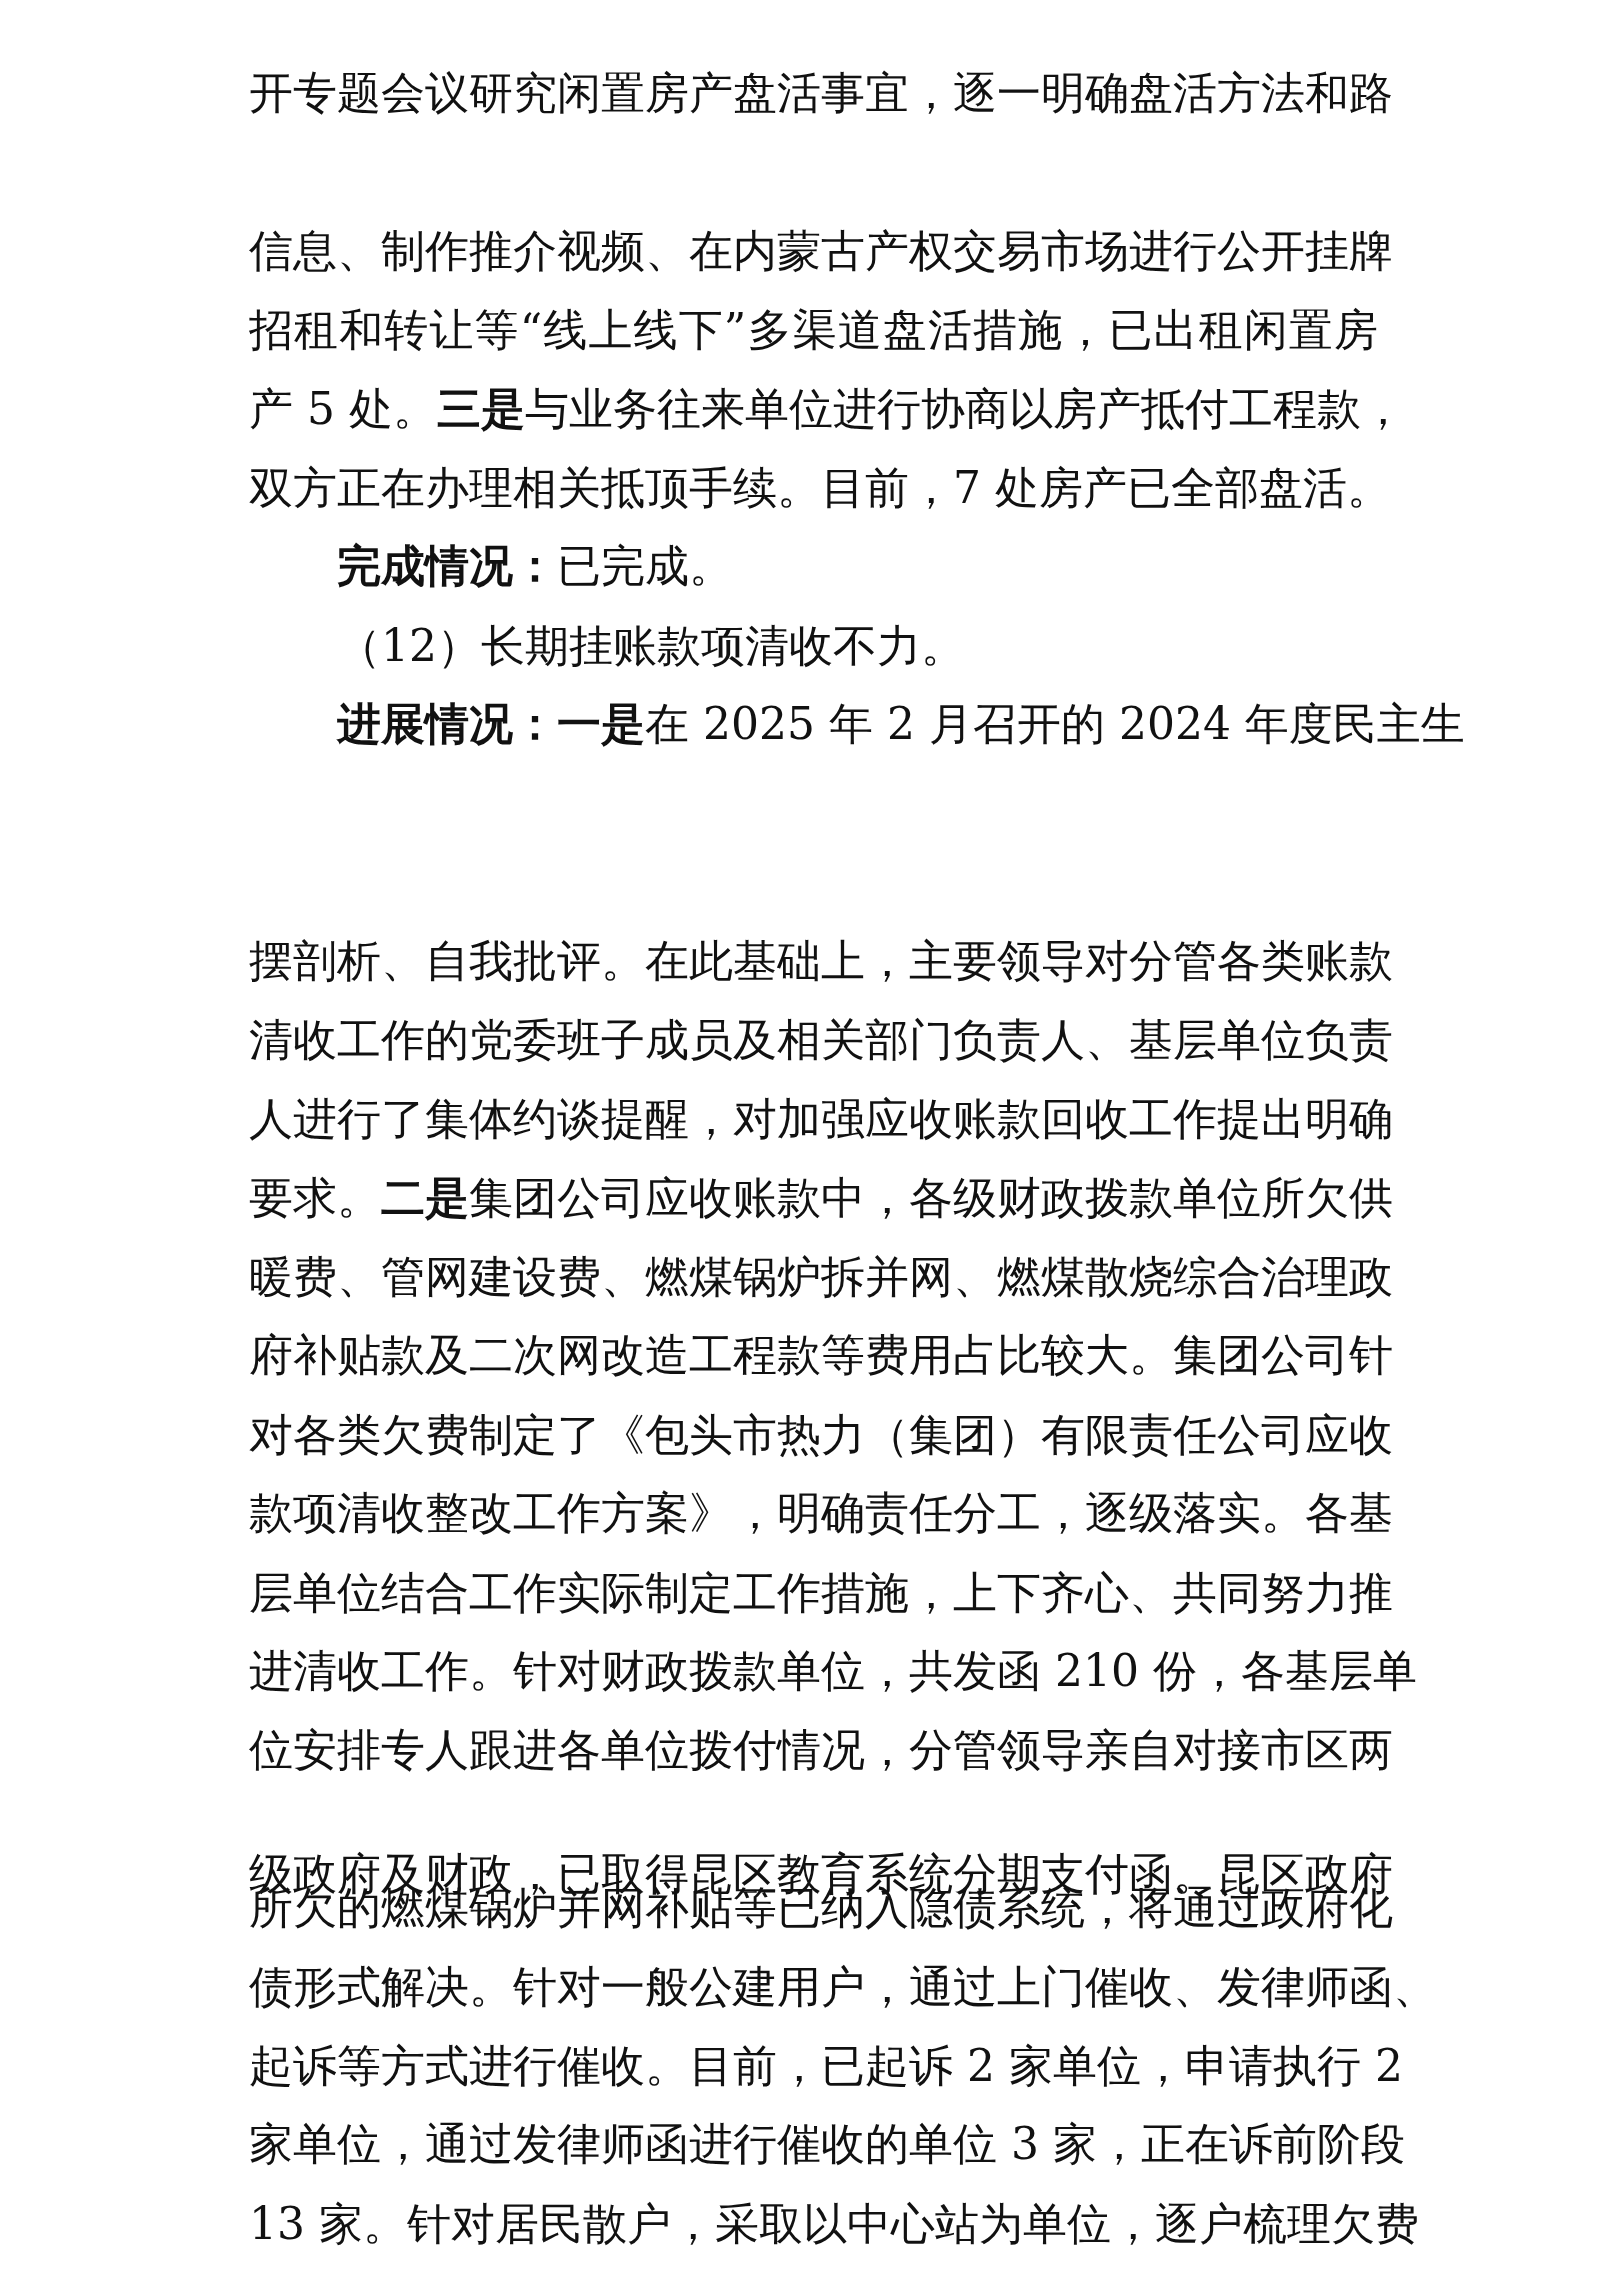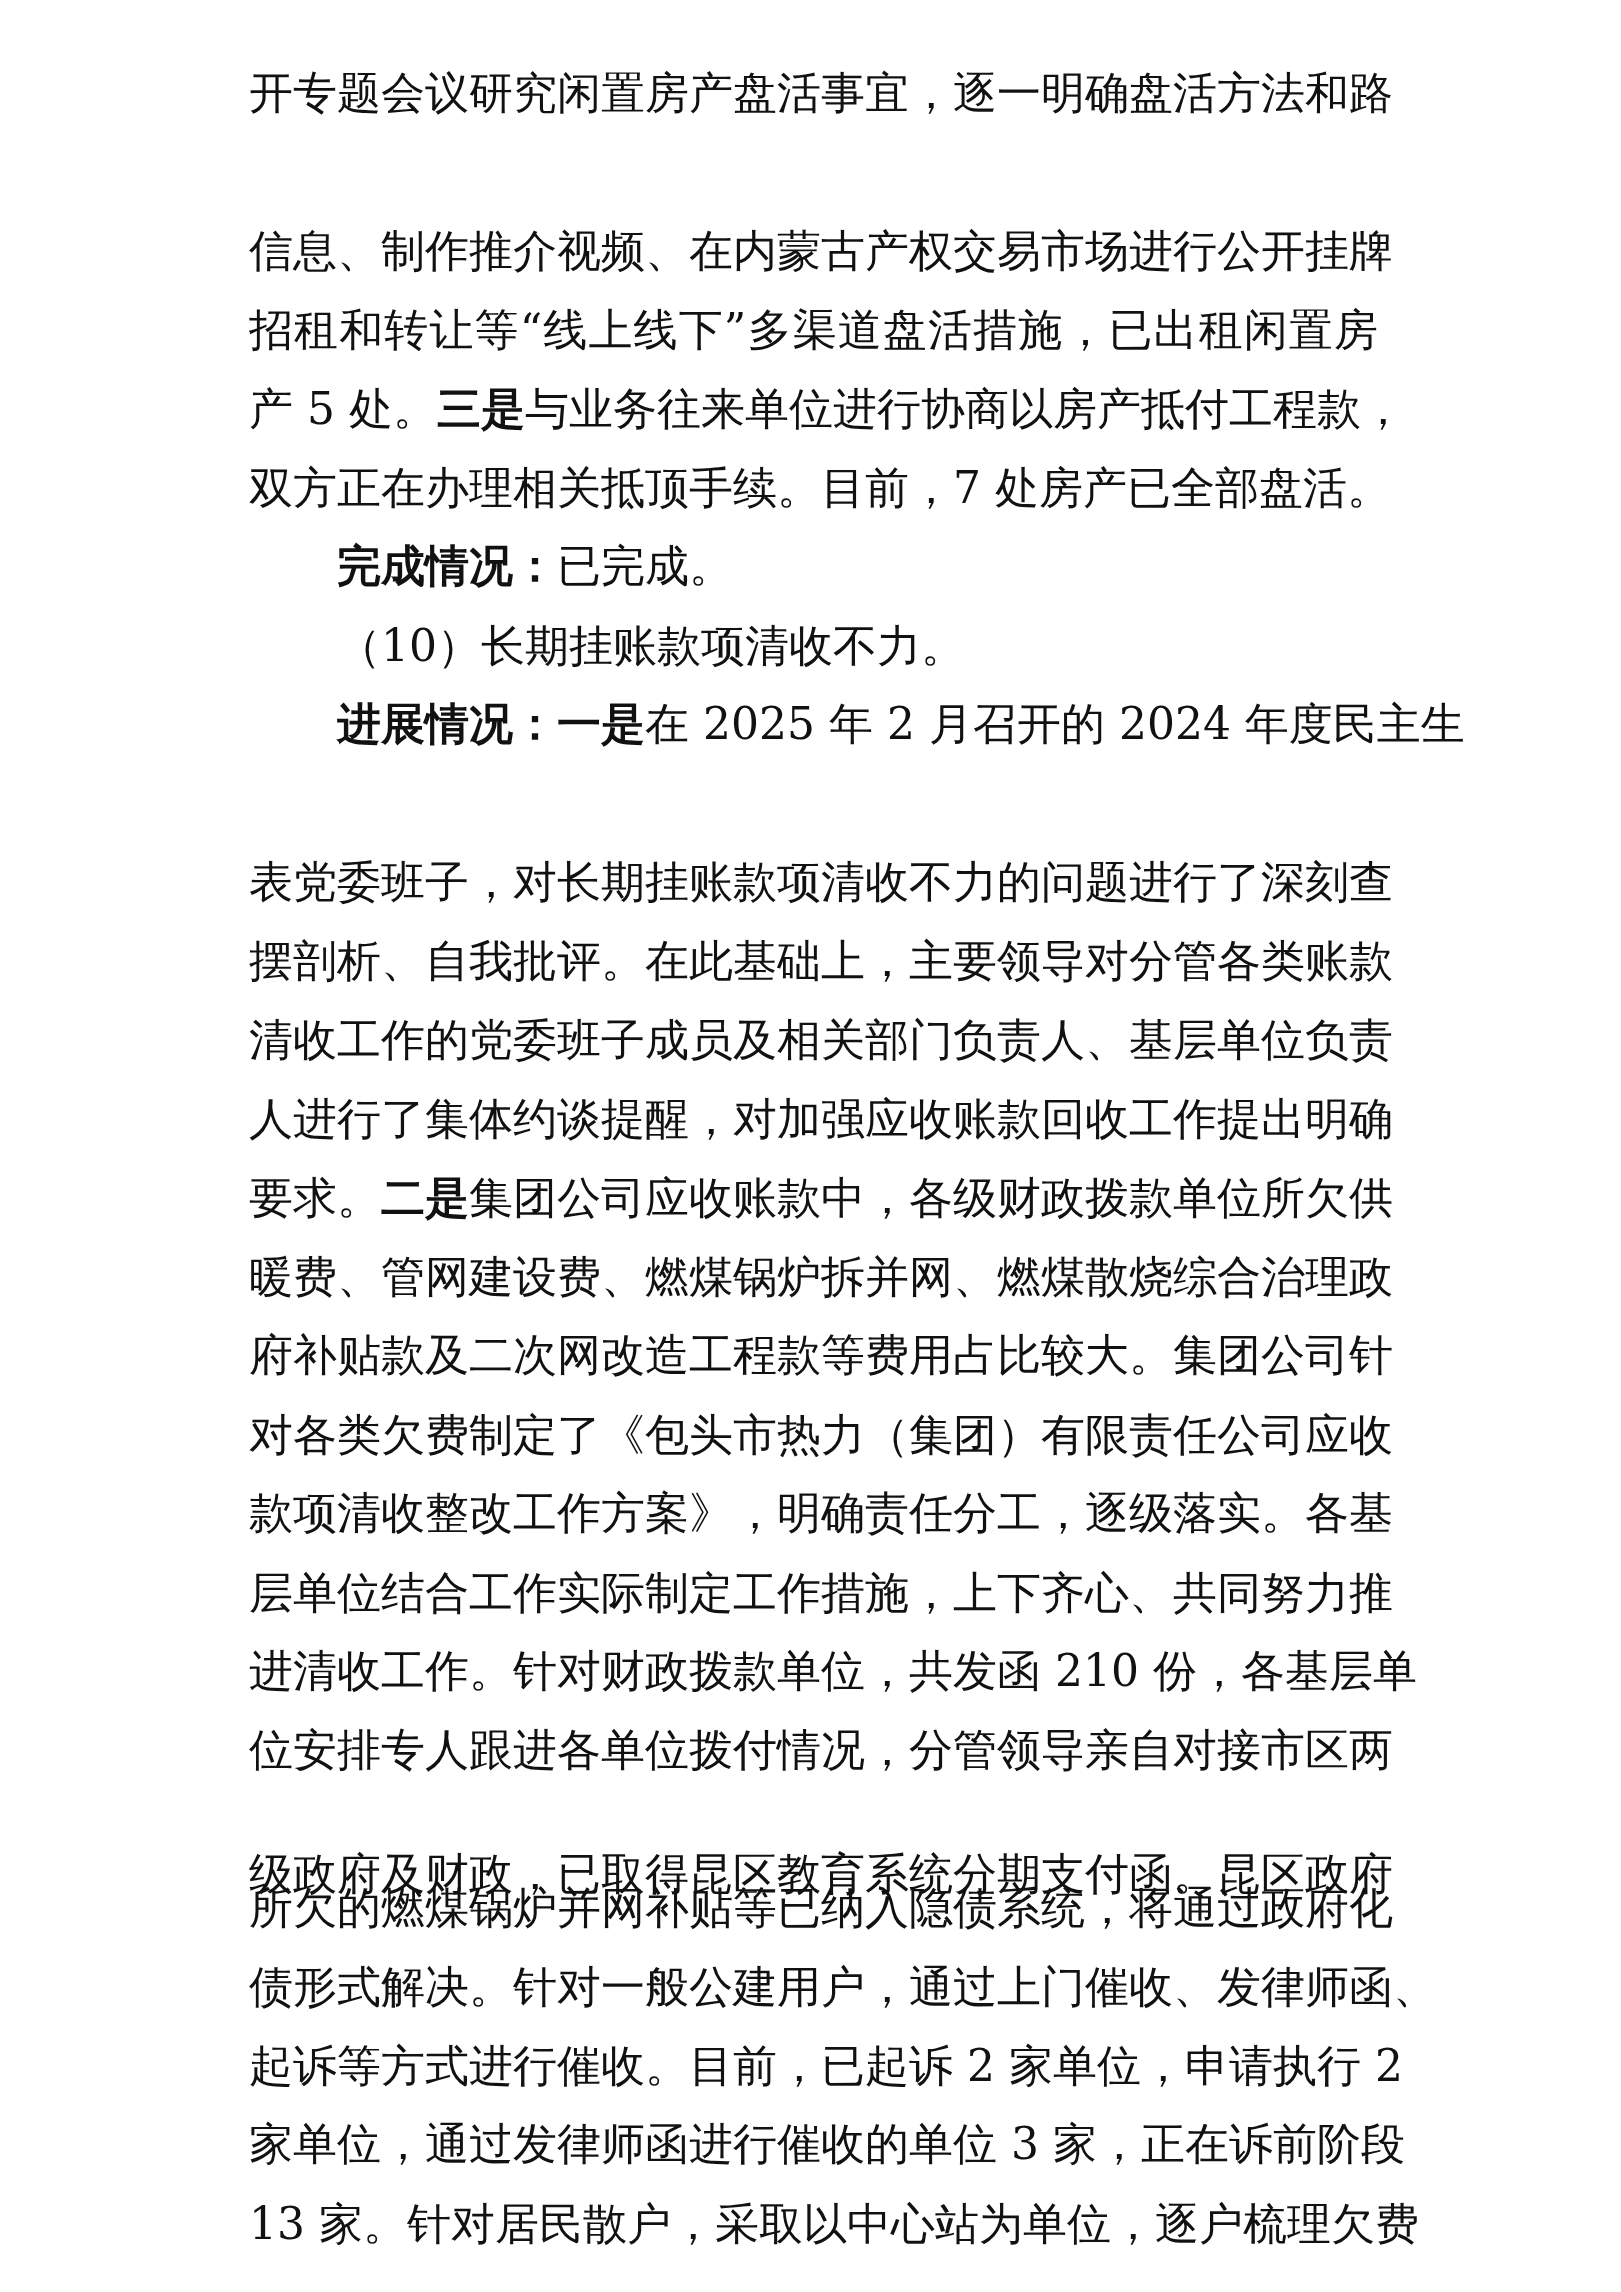--- a/index.html
+++ b/index.html
@@ -63,27 +63,24 @@
   <div class="line" style="top:370px">
     <span>产 5 处。</span><span class="b">三是</span><span>与业务往来单位进行协商以房产抵付工程款，</span>
   </div>
   <div class="line last" style="top:449px">
     <span>双方正在办理相关抵顶手续。目前，7 处房产已全部盘活。</span>
   </div>
   <div class="line indent last" style="top:527px">
     <span class="b">完成情况：</span><span>已完成。</span>
   </div>
   <div class="line indent last" style="top:607px">
-    <span>（10）长期挂账款项清收不力。</span>
+    <span>（12）长期挂账款项清收不力。</span>
   </div>
   <div class="line indent" style="top:685px">
     <span class="b">进展情况：</span><span class="b">一是</span><span>在 2025 年 2 月召开的 2024 年度民主生</span>
-  </div>
-  <div class="line" style="top:843px">
-    <span>表党委班子，对长期挂账款项清收不力的问题进行了深刻查</span>
   </div>
   <div class="line" style="top:922px">
     <span>摆剖析、自我批评。在此基础上，主要领导对分管各类账款</span>
   </div>
   <div class="line" style="top:1001px">
     <span>清收工作的党委班子成员及相关部门负责人、基层单位负责</span>
   </div>
   <div class="line" style="top:1080px">
     <span>人进行了集体约谈提醒，对加强应收账款回收工作提出明确</span>
   </div>

